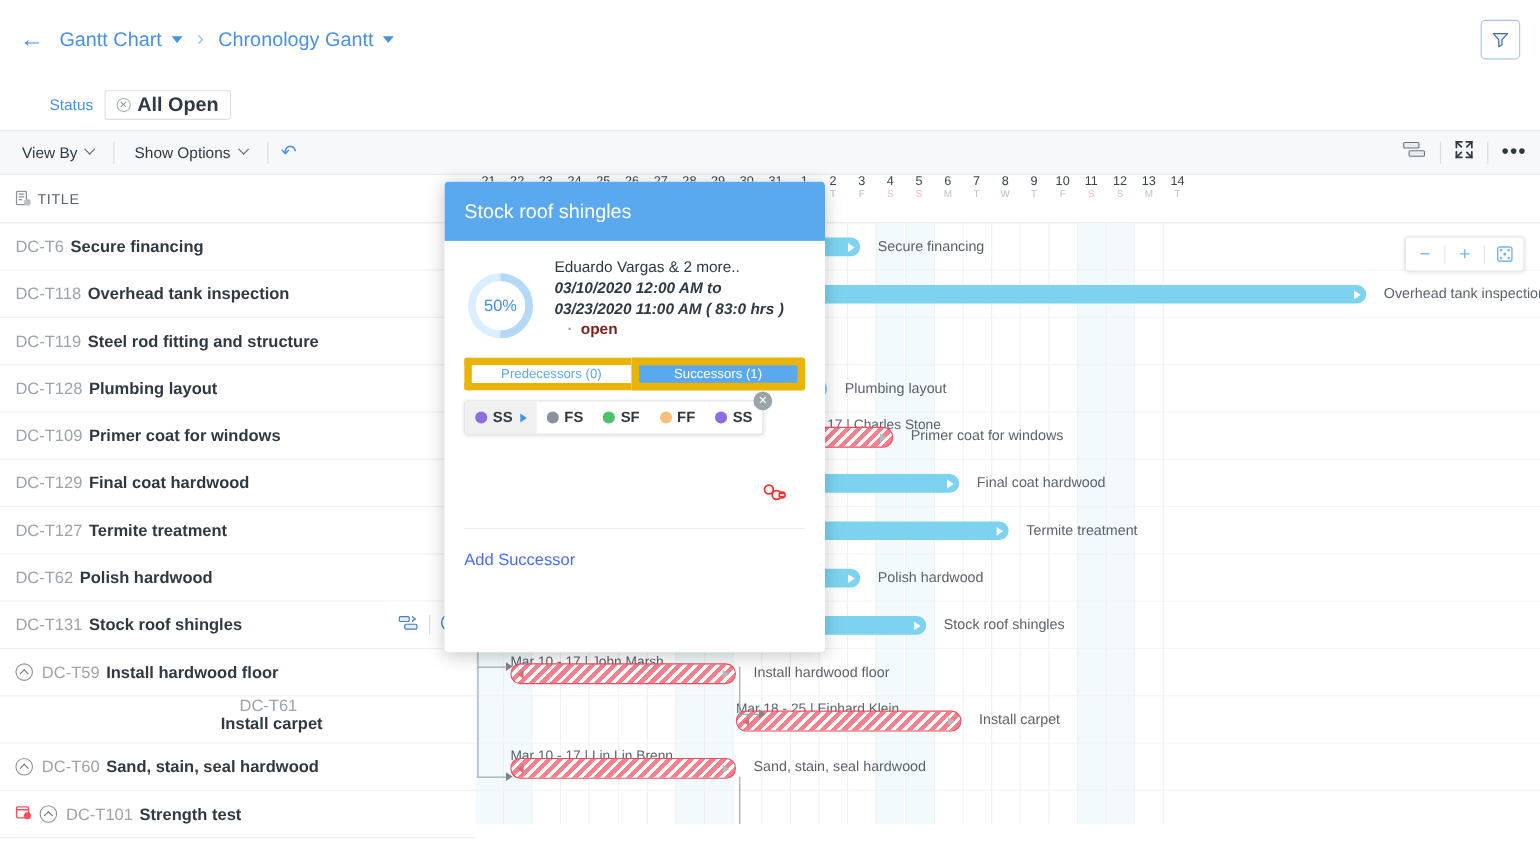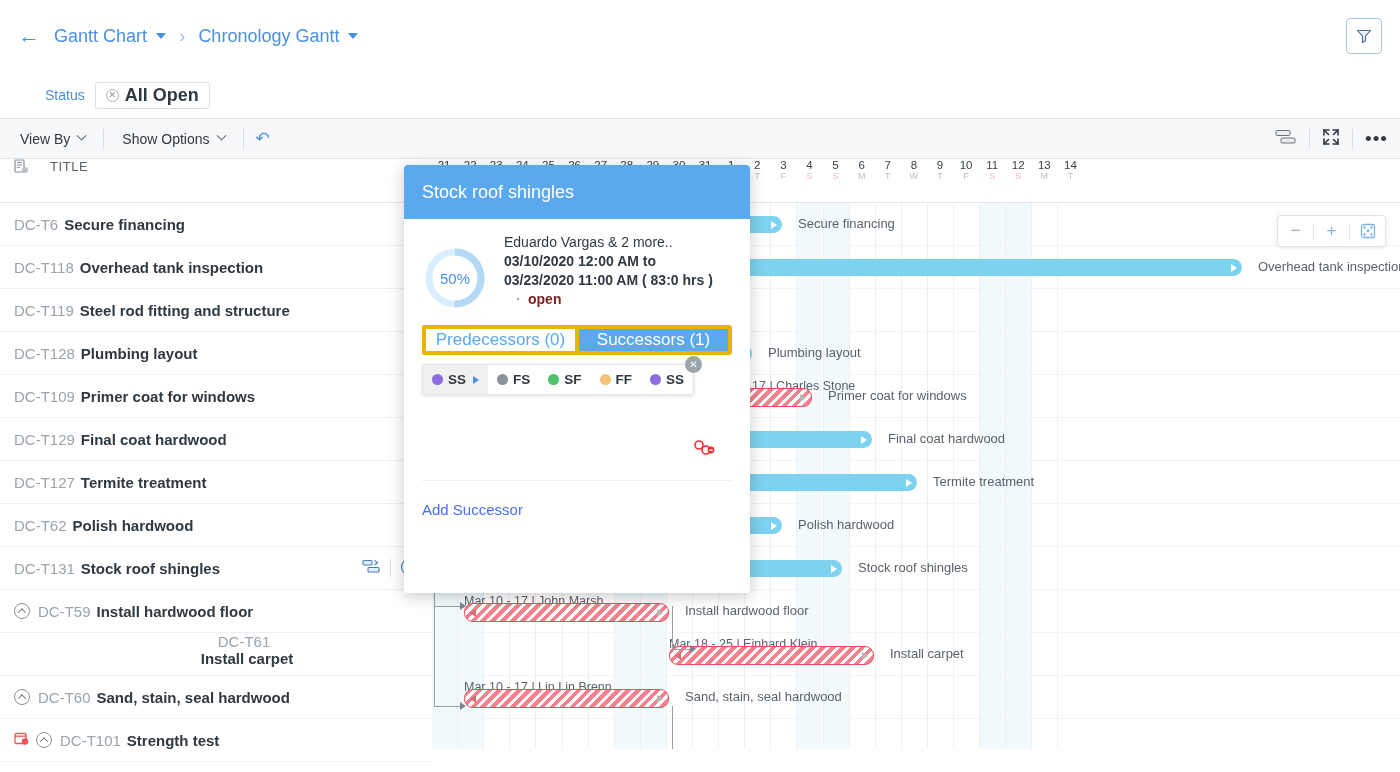--- a/index.html
+++ b/index.html
@@ -82,21 +82,21 @@
   .tb-right { position: absolute; right: 12px; display: flex; align-items: center; }
   .undo-icon { color: #4a90e2; font-size: 17px; cursor: pointer; }
 
   
   .main { display: flex; height: 590px; position: relative; }
 
   
   .tasklist { width: 432px; flex: 0 0 432px; background: #fff; position: relative; z-index: 2; }
   .tl-head {
     height: 44px; border-bottom: 1px solid #e4e6e9;
-    display: flex; align-items: flex-start; padding-left: 14px; gap: 21px;
+    display: flex; align-items: center; padding-left: 14px; gap: 5px;
   }
   .tl-head-txt { font-size: 13px; color: #5a626b; letter-spacing: .6px; }
   .task-row {
     height: 43px; border-bottom: 1px solid #edeff1;
     display: flex; align-items: center; padding-left: 14px;
     font-size: 15px; position: relative;
   }
   .task-row.hovered { background: #fff; }
   .t-id { color: #9ba3ab; margin-right: 6px; }
   .t-title { color: #2f3941; font-weight: bold; }
@@ -199,30 +199,30 @@
   .pop-body { padding: 14px 18px 0 18px; }
   .pop-top { display: flex; gap: 16px; }
   .ring { position: relative; width: 66px; height: 66px; flex: 0 0 66px; margin-top: 12px; }
   .ring svg { display: block; }
   .ring-txt {
     position: absolute; inset: 0; display: flex; align-items: center; justify-content: center;
     font-size: 15px; color: #4a90e2;
   }
   .pop-info { flex: 1; font-size: 14px; line-height: 19px; }
   .pi-assignee { color: #2f3941; }
-  .pi-dates { color: #2f3941; font-weight: bold; }
+  .pi-dates { color: #2f3941; font-weight: bold; font-style: italic; }
   .pi-status { color: #7f1d1d; font-weight: bold; margin-left: 24px; position: relative; }
   .pi-status:before {
     content: "·"; position: absolute; left: -12px; color: #9ba3ab;
   }
   .pi-behind { color: #5dbb63; margin-top: 6px; }
   .tabs { display: flex; margin-top: 14px; }
   .tab {
     flex: 1; height: 30px; display: flex; align-items: center; justify-content: center;
-    font-size: 17px; border: 4px solid #eab308; cursor: pointer;
+    font-size: 12px; border: 7px solid #eab308; cursor: pointer;
   }
   .tab.inactive { color: #5aa9ef; background: #fff; border-right: none; border-radius: 3px 0 0 3px; }
   .tab.active { color: #fff; background: #5aa9ef; border-radius: 0 3px 3px 0; }
   .succ-title { margin-top: 19px; font-size: 15px; }
   .succ-id { color: #6b7279; }
   .succ-name { color: #2f3941; font-weight: bold; }
   .dep-picker {
     margin-top: 9px; position: relative; display: inline-flex; align-items: center;
     border: 1px solid #e2e5e8; border-radius: 3px; background: #fff;
     box-shadow: 0 1px 4px rgba(0,0,0,.12); height: 31px;

